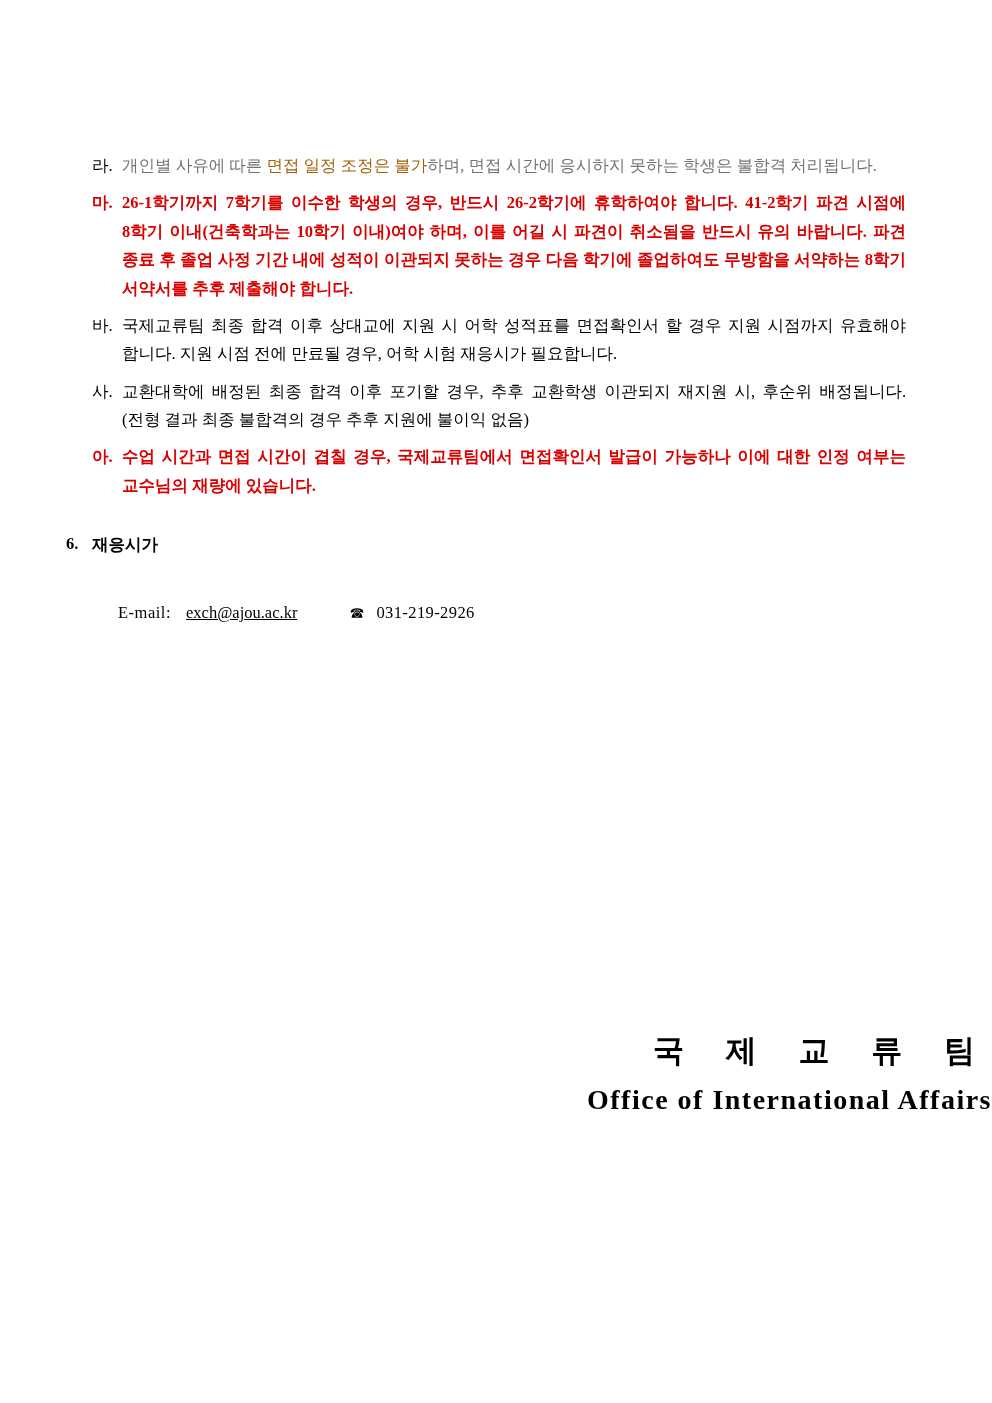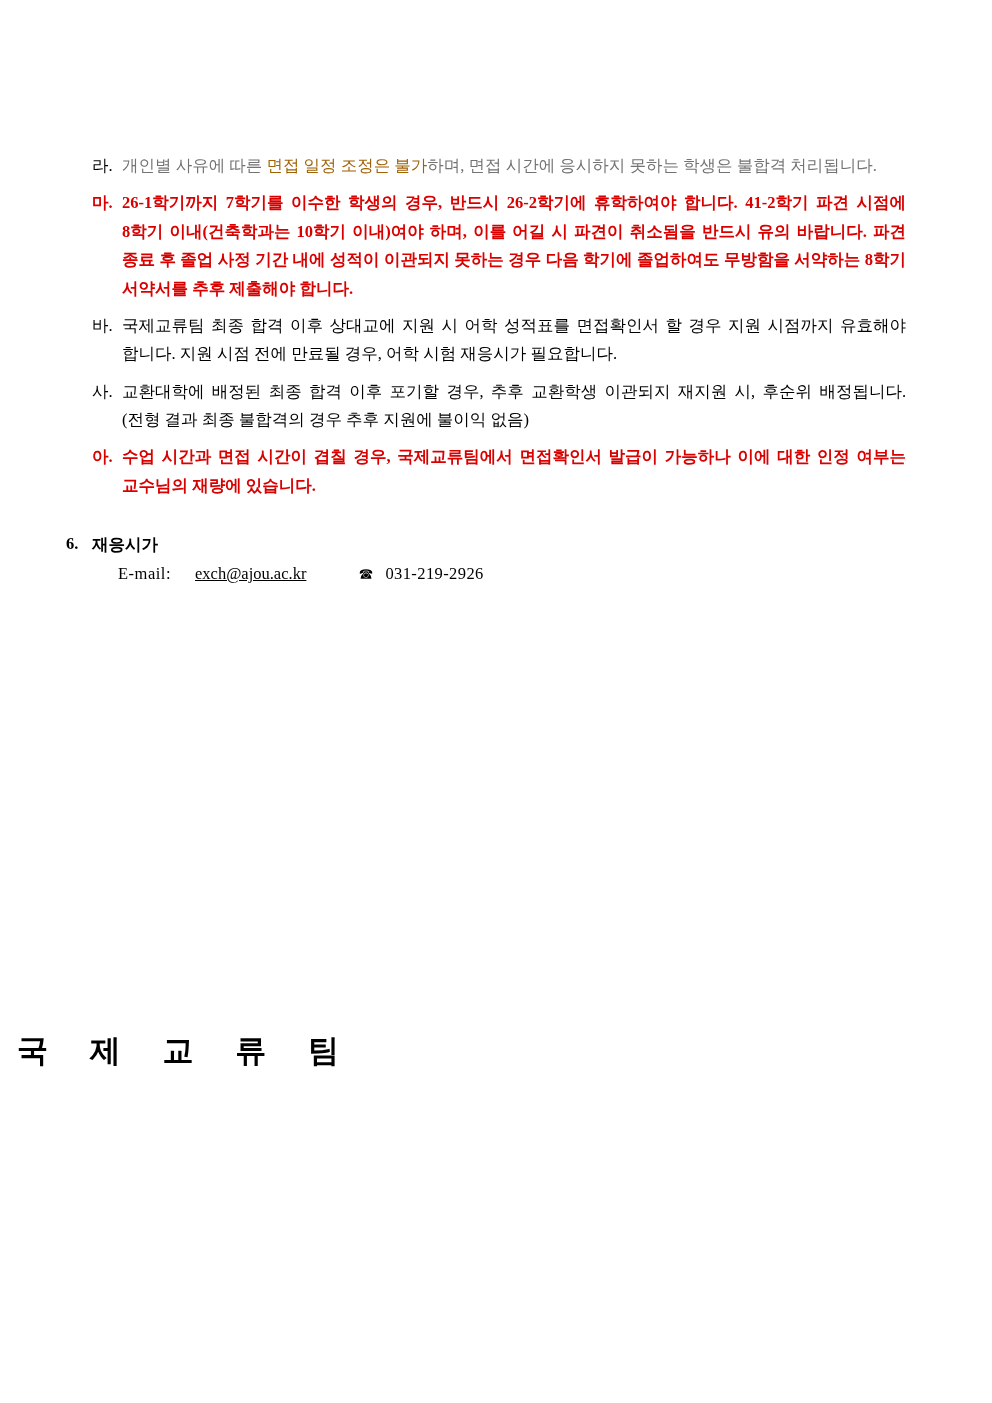--- a/index.html
+++ b/index.html
@@ -83,40 +83,41 @@
     margin-left: 30px;
     font-size: 16.5px;
     display: flex;
     align-items: flex-end;
     font-family: "Liberation Serif", serif;
   }
   .contact-label {
     letter-spacing: 0.5px;
   }
   .contact-email {
-    margin-left: 24px;
+    margin-left: 15px;
     text-decoration: underline;
     color: #000000;
   }
   .phone-icon {
     margin-left: 52px;
     font-size: 15px;
   }
   .contact-phone {
     margin-left: 12px;
     letter-spacing: 0.4px;
+    margin-top: 39px;
   }
 
   
   .signature {
     position: absolute;
     left: 0;
     right: 0;
     top: 1030px;
-    text-align: left;
+    text-align: right;
   }
   .sig-ko {
     font-size: 31px;
     font-weight: bold;
     letter-spacing: 17px;
     font-family: "Liberation Serif", serif;
     padding-left: 17px;
   }
   .sig-en {
     margin-top: 12px;
@@ -171,14 +172,15 @@
         <a class="contact-email" href="#">exch@ajou.ac.kr</a>
         <span class="phone-icon">☎</span>
         <span class="contact-phone">031-219-2926</span>
       </div>
     </div>
 
   </div>
 
   <div class="signature">
     <div class="sig-ko">국 제 교 류 팀</div>
+    <div class="sig-en">Office of International Affairs</div>
   </div>
 </div>
 
 </body></html>

